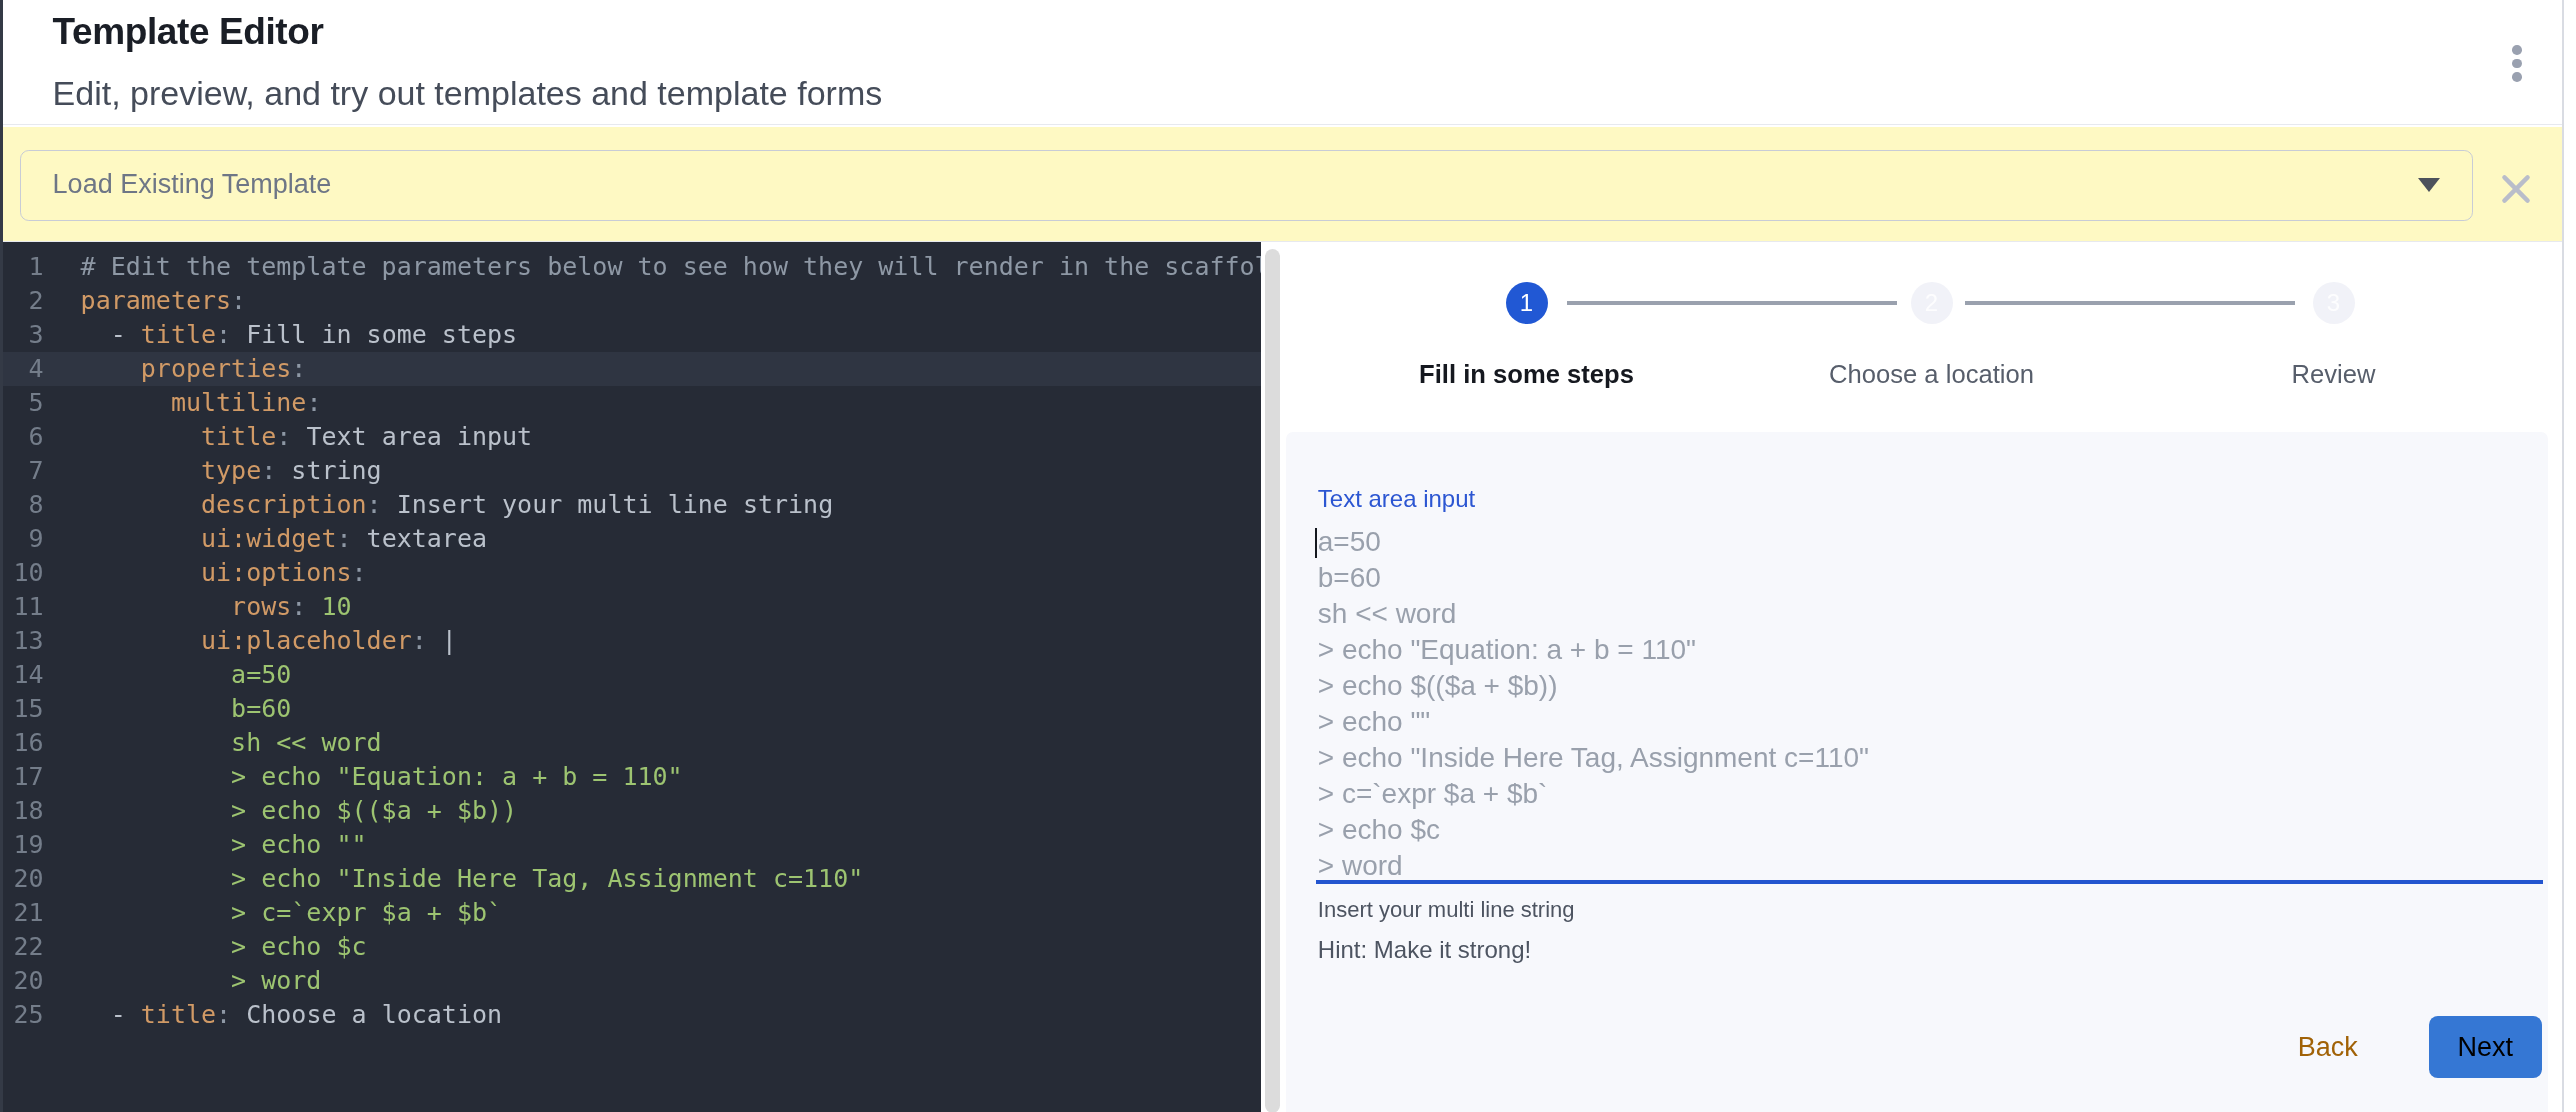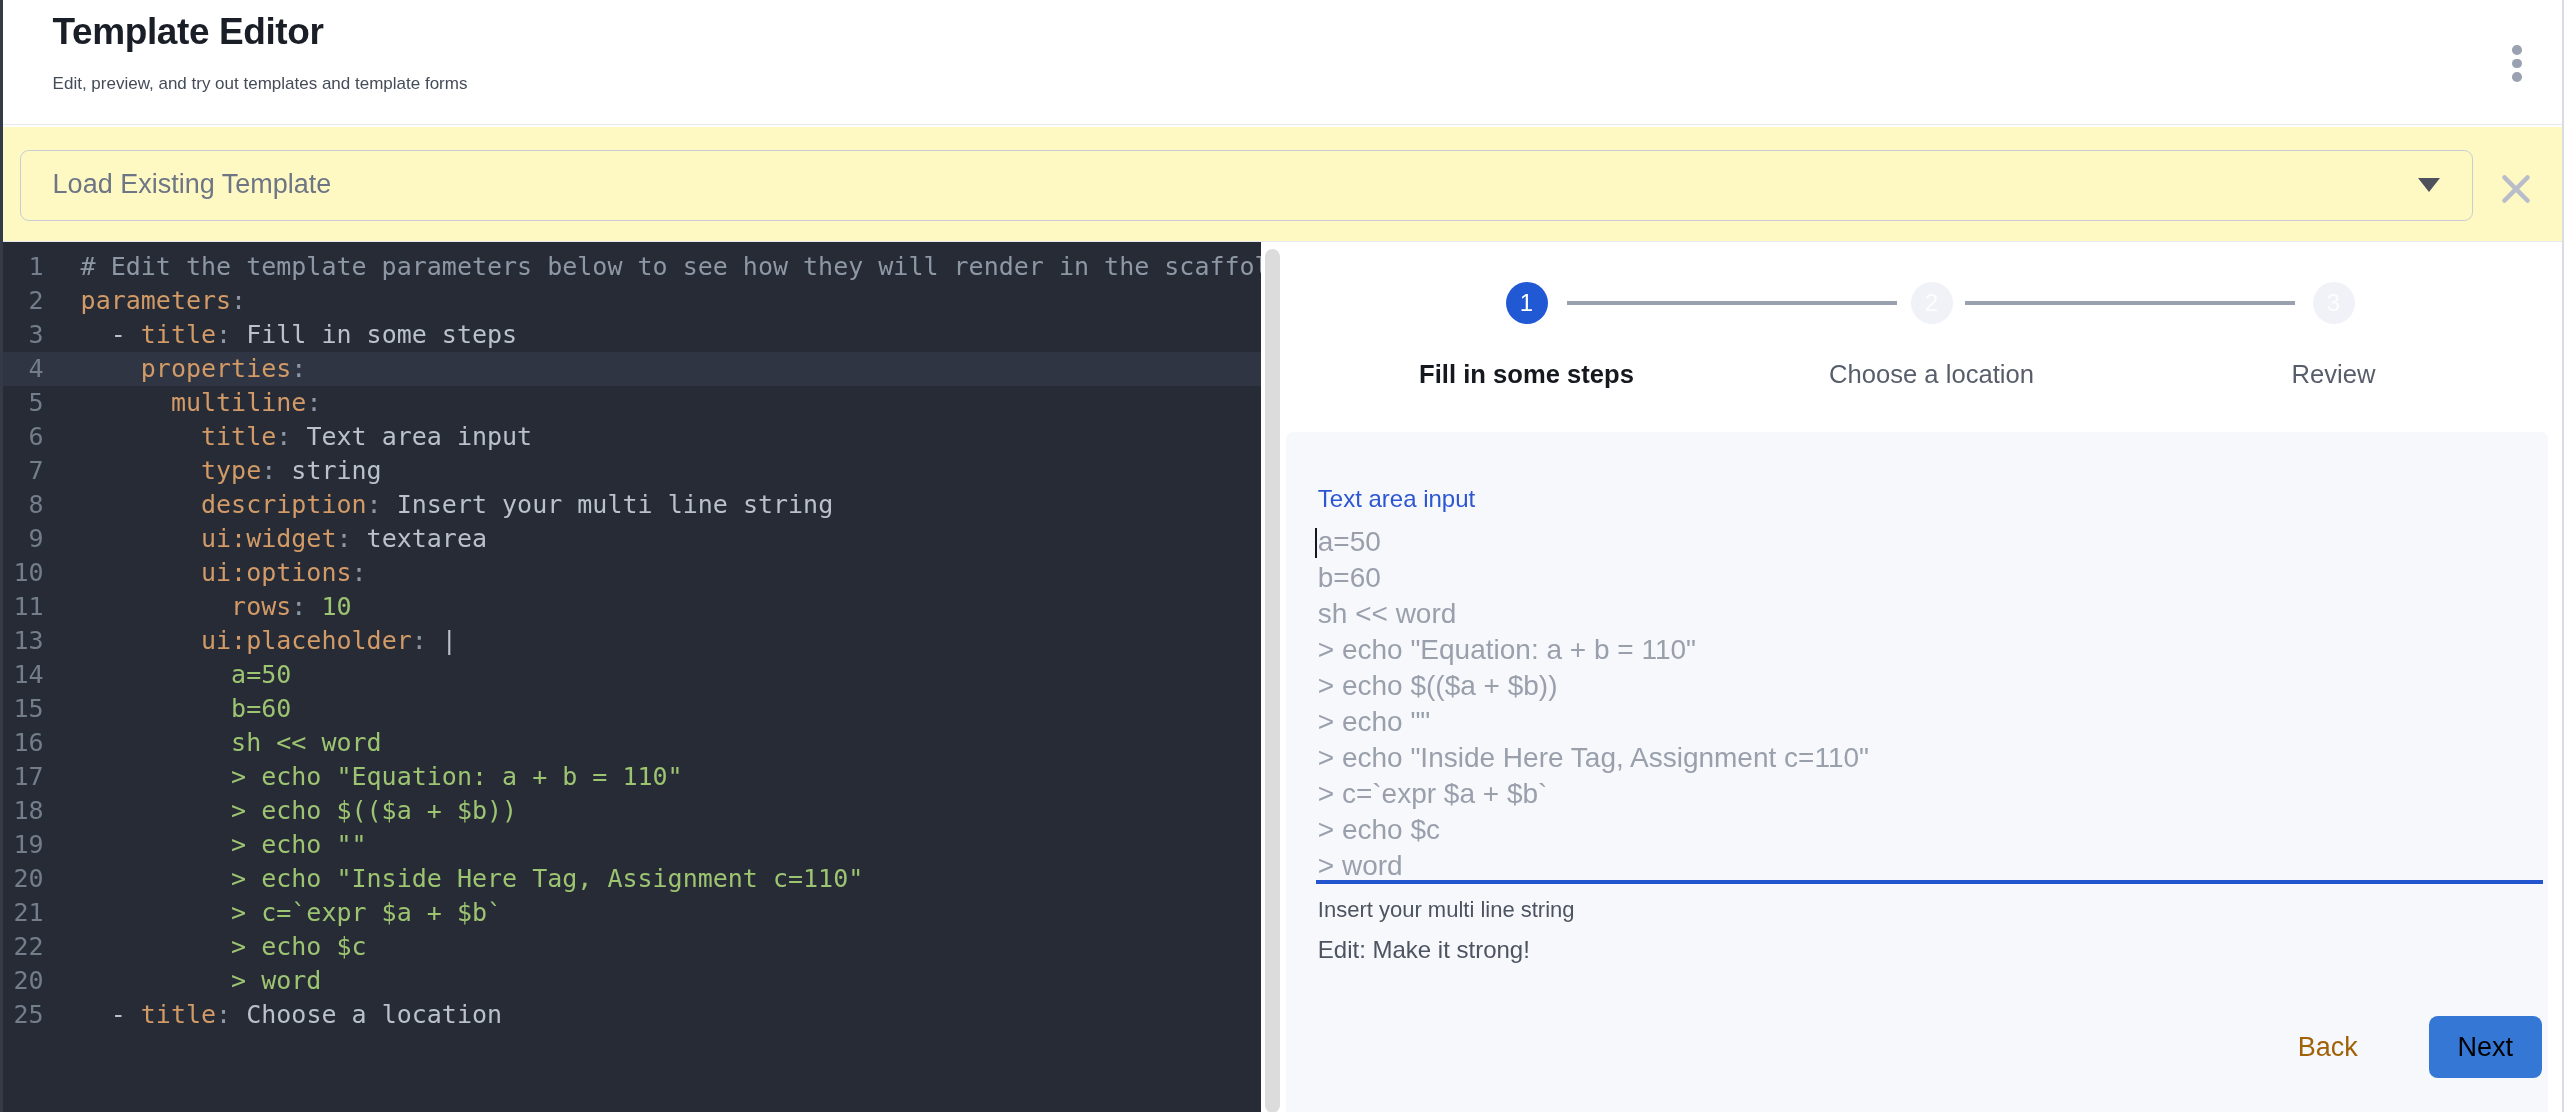--- a/index.html
+++ b/index.html
@@ -8,21 +8,21 @@
   .app { position:absolute; inset:0; }
 
   
   .left-border  { position:absolute; left:0; top:0; width:2.6px; height:1113px; background:#343a46; }
   .right-border { position:absolute; left:2562px; top:0; width:1.8px; height:1113px; background:#d9dce3; }
 
   
   .header { position:absolute; left:2.6px; top:0; width:2559px; height:125px; background:#fff;
             border-bottom:1.8px solid #e7e9ee; }
   .page-title { position:absolute; left:50px; top:10.6px; font-size:37px; font-weight:700; color:#1a1e26; letter-spacing:-0.4px; }
-  .page-subtitle { position:absolute; left:50px; top:74px; font-size:17px; color:#454c59; }
+  .page-subtitle { position:absolute; left:50px; top:74px; font-size:34px; color:#454c59; }
   .kebab { position:absolute; left:2488px; top:32px; width:53px; height:63px; cursor:pointer;
            display:flex; flex-direction:column; align-items:center; justify-content:center; gap:3.5px; }
   .kebab i { width:9.7px; height:9.7px; border-radius:50%; background:#9aa1b0; }
 
   
   .select-section { position:absolute; left:2.6px; top:127px; width:2559px; height:115px; background:#fef9c3;
                     border-bottom:0.9px solid #e7e9ee; }
   .select-box { position:absolute; left:17px; top:23px; width:2453px; height:71px;
                 border:1.8px solid #c8ccd6; border-radius:8.8px; }
   .select-text { position:absolute; left:32px; top:0; height:67px; display:flex; align-items:center;
@@ -172,21 +172,21 @@
           <div class="tline">&gt; echo "Equation: a + b = 110"</div>
           <div class="tline">&gt; echo $(($a + $b))</div>
           <div class="tline">&gt; echo ""</div>
           <div class="tline">&gt; echo "Inside Here Tag, Assignment c=110"</div>
           <div class="tline">&gt; c=`expr $a + $b`</div>
           <div class="tline">&gt; echo $c</div>
           <div class="tline">&gt; word</div>
         </div>
       <div class="underline"></div>
       <div class="helper">Insert your multi line string</div>
-      <div class="hint">Edit: Make it strong!</div>
+      <div class="hint">Hint: Make it strong!</div>
       <button class="back-btn">Back</button>
       <button class="next-btn">Next</button>
     </div>
   </div>
 
   <div class="right-border"></div>
 </div>
 
 
 </body></html>

